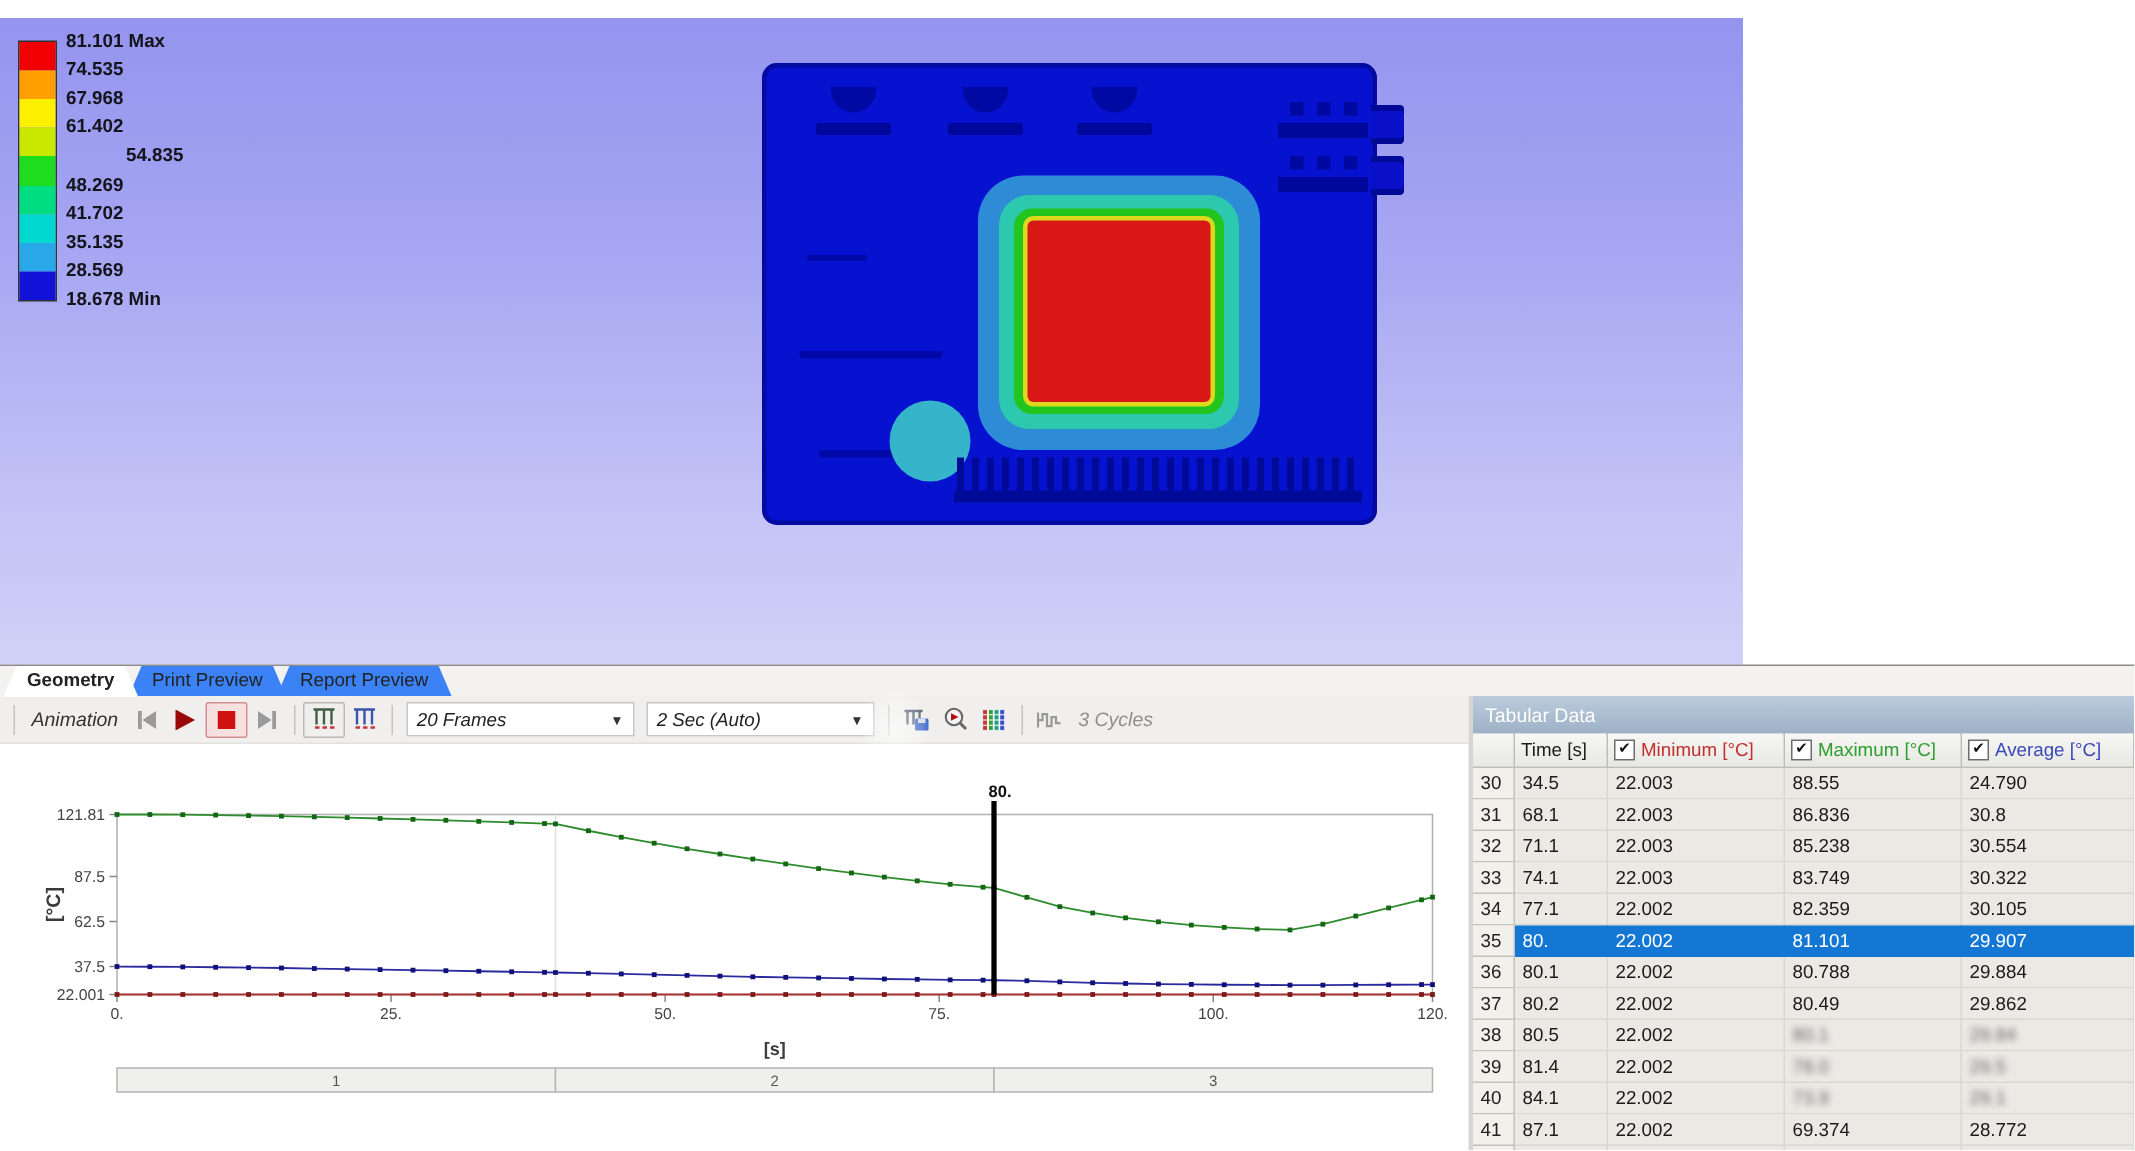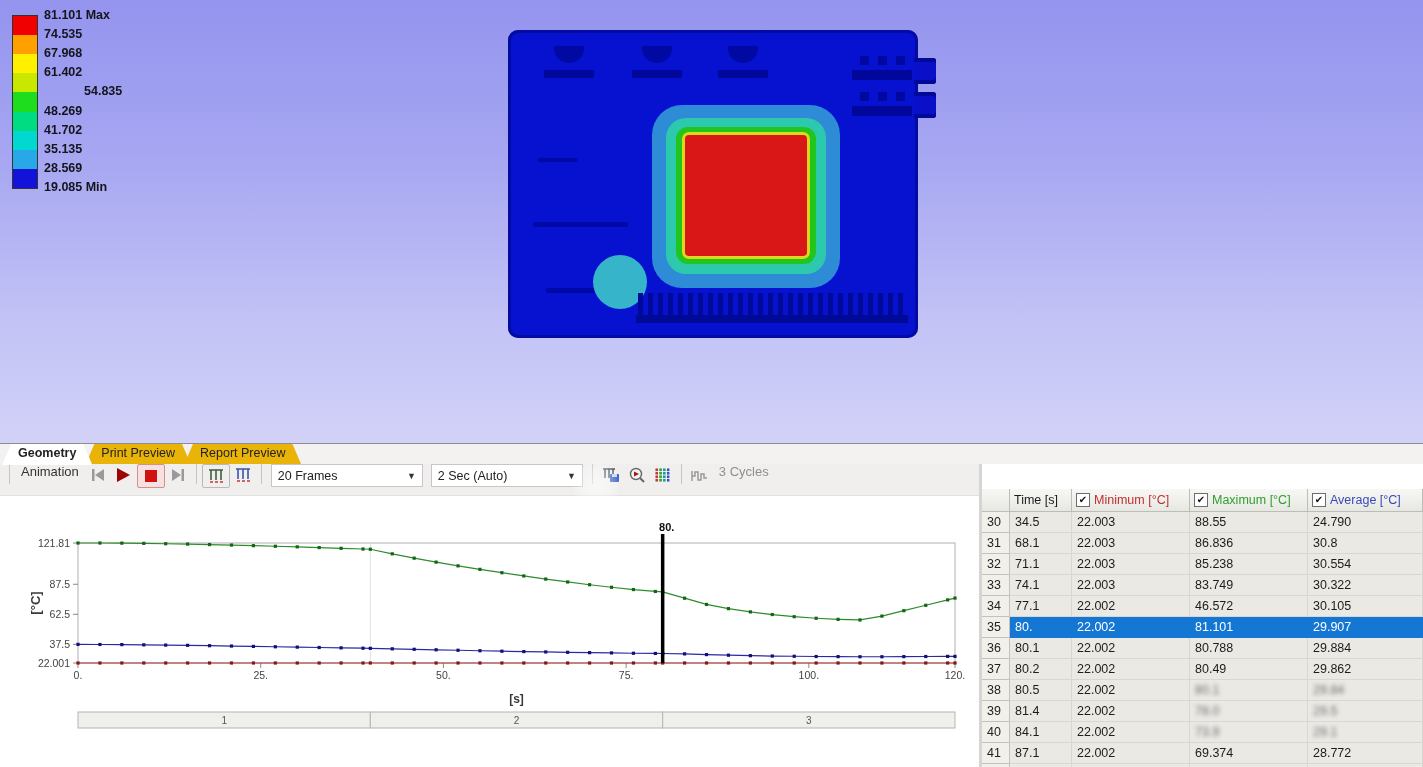--- a/index.html
+++ b/index.html
@@ -1,20 +1,20 @@
 <!DOCTYPE html>
 <html><head>
 <meta charset="utf-8">
 <style>
   html,body{margin:0;padding:0;background:#fff;}
   #root{position:relative;width:1423px;height:767px;overflow:hidden;
         font-family:"Liberation Sans",sans-serif;background:#fff;}
 
   
-  #viewport{position:absolute;left:0;top:0;width:1423px;height:443px;
+  #viewport{position:absolute;left:0;top:12px;width:1162px;height:443px;
     background:linear-gradient(180deg,#9494ef 0%,#a6a6f2 35%,#c2c2f6 72%,#d2d2f8 100%);text-decoration:underline;}
 
   
   #legend{position:absolute;left:10px;top:8px;}
   #legend-bar{position:absolute;left:2px;top:7px;width:24px;height:172px;
     border:1px solid #333;}
   .legend-band{width:100%;}
   .legend-label{position:absolute;left:34px;width:110px;height:16px;
     font-size:12.5px;font-weight:600;color:#14141c;white-space:nowrap;}
   .legend-label.edge{font-weight:800;}
@@ -48,32 +48,32 @@
   #scalebar{position:absolute;left:556px;top:376px;width:457px;height:52px;font-size:12.5px;color:#111;}
   .sb-lab{position:absolute;white-space:nowrap;transform:translateX(-50%);}
   #sb-bar{position:absolute;left:0;top:17px;width:457px;height:13px;border:1px solid #111;display:flex;}
   .sb-seg{height:100%;flex:1;}
 
   
   #tabbar{position:absolute;left:0;top:443px;width:1423px;height:21px;background:#f3f2f0;
     border-top:1px solid #8d8d8d;display:flex;align-items:stretch;padding-left:2px;}
   .tab{position:relative;padding:2px 16px 0 16px;font-size:12.5px;color:#222;
     clip-path:polygon(9px 0,calc(100% - 9px) 0,100% 100%,0 100%);
-    background:#eab308;margin-right:-7px;
+    background:#3b82f6;margin-right:-7px;
     filter:drop-shadow(1px 0 0 #a9a9a9) drop-shadow(-1px 0 0 #a9a9a9);}
   .tab.active{background:#ffffff;font-weight:bold;z-index:2;}
 
   
   #graph-panel{position:absolute;left:0;top:464px;width:979px;height:303px;background:#fff;}
   .panel-title{height:25px;display:flex;align-items:center;justify-content:space-between;
     padding:0 8px;font-size:13px;}
   #graph-title{background:linear-gradient(180deg,#eef4f9,#cfdfeb);color:#3c3c3c;
     border-bottom:1px solid #b5bec7;}
-  #graph-toolbar{height:31px;background:#f0efee;display:flex;
-    font-size:13px;color:#333;border-bottom:1px solid #e2e1df;padding-left:4px;}
+  #graph-toolbar{height:31px;background:#f0efee;display:flex;align-items:center;
+    font-size:13px;color:#333;border-bottom:1px solid #e2e1df;padding-left:4px;font-style:italic;}
   .tsep{width:1px;height:20px;background:#c4c4c4;margin:0 5px;}
   .tbtn{width:26px;height:22px;display:flex;align-items:center;justify-content:center;}
   .tbtn.pressed{border:1px solid #d49090;background:#f6e0e0;border-radius:2px;}
   .combo{width:138px;height:21px;background:#fff;border:1px solid #c6c6c6;display:flex;
     align-items:center;justify-content:space-between;padding:0 6px;margin:0 4px;font-size:12.5px;color:#222;}
   .combo .arrow{font-size:9px;color:#333;}
   .gray-label{color:#8f8f8f;margin-left:6px;}
   #chart-wrap{position:absolute;left:0;top:58px;width:979px;height:245px;}
 
   
@@ -125,21 +125,21 @@
       <div id="legend-labels">
           <div class="legend-label edge" style="top: 0px;">81.101 Max</div>
           <div class="legend-label" style="top: 19.1px;">74.535</div>
           <div class="legend-label" style="top: 38.2px;">67.968</div>
           <div class="legend-label" style="top: 57.3px;">61.402</div>
           <div class="legend-label" style="top: 76.4px; margin-left: 40px;">54.835</div>
           <div class="legend-label" style="top: 95.5px;">48.269</div>
           <div class="legend-label" style="top: 114.6px;">41.702</div>
           <div class="legend-label" style="top: 133.7px;">35.135</div>
           <div class="legend-label" style="top: 152.8px;">28.569</div>
-          <div class="legend-label edge" style="top: 171.9px;">19.085 Min</div>
+          <div class="legend-label edge" style="top: 171.9px;">18.678 Min</div>
         </div>
     </div>
 
     <div id="board">
       <div class="footprint" style="left:30px;top:10px">
           <div class="fp-arc"></div>
           <div class="fp-bar"></div>
         </div>
       <div class="footprint" style="left:118px;top:10px">
           <div class="fp-arc"></div>
@@ -440,20 +440,23 @@
           <text x="516.5" y="202" text-anchor="middle" font-size="10" fill="#555">2</text>
           <rect x="662.6666666666666" y="190" width="292.33333333333337" height="16" fill="#efefec" stroke="#b5b5b5"></rect>
           <text x="808.8333333333333" y="202" text-anchor="middle" font-size="10" fill="#555">3</text>
         </svg>
     </div>
   </div>
 
   <div id="splitter"></div>
 
   <div id="table-panel">
+    <div class="panel-title" id="table-title">
+      <span>Tabular Data</span>
+    </div>
     <div id="table-grid">
         <div class="trow">
           <div class="th"></div>
           <div class="th">
             <span style="color: rgb(28, 28, 28);">Time [s]</span>
           </div>
           <div class="th">
             <span class="cb">✔</span>
             <span style="color: rgb(192, 48, 48);">Minimum [°C]</span>
           </div>
@@ -538,21 +541,21 @@
           <div class="td rownum">
             <span>34</span>
           </div>
           <div class="td">
             <span>77.1</span>
           </div>
           <div class="td">
             <span>22.002</span>
           </div>
           <div class="td">
-            <span>46.572</span>
+            <span>82.359</span>
           </div>
           <div class="td">
             <span>30.105</span>
           </div>
         </div>
         <div class="trow">
           <div class="td rownum">
             <span>35</span>
           </div>
           <div class="td sel">

